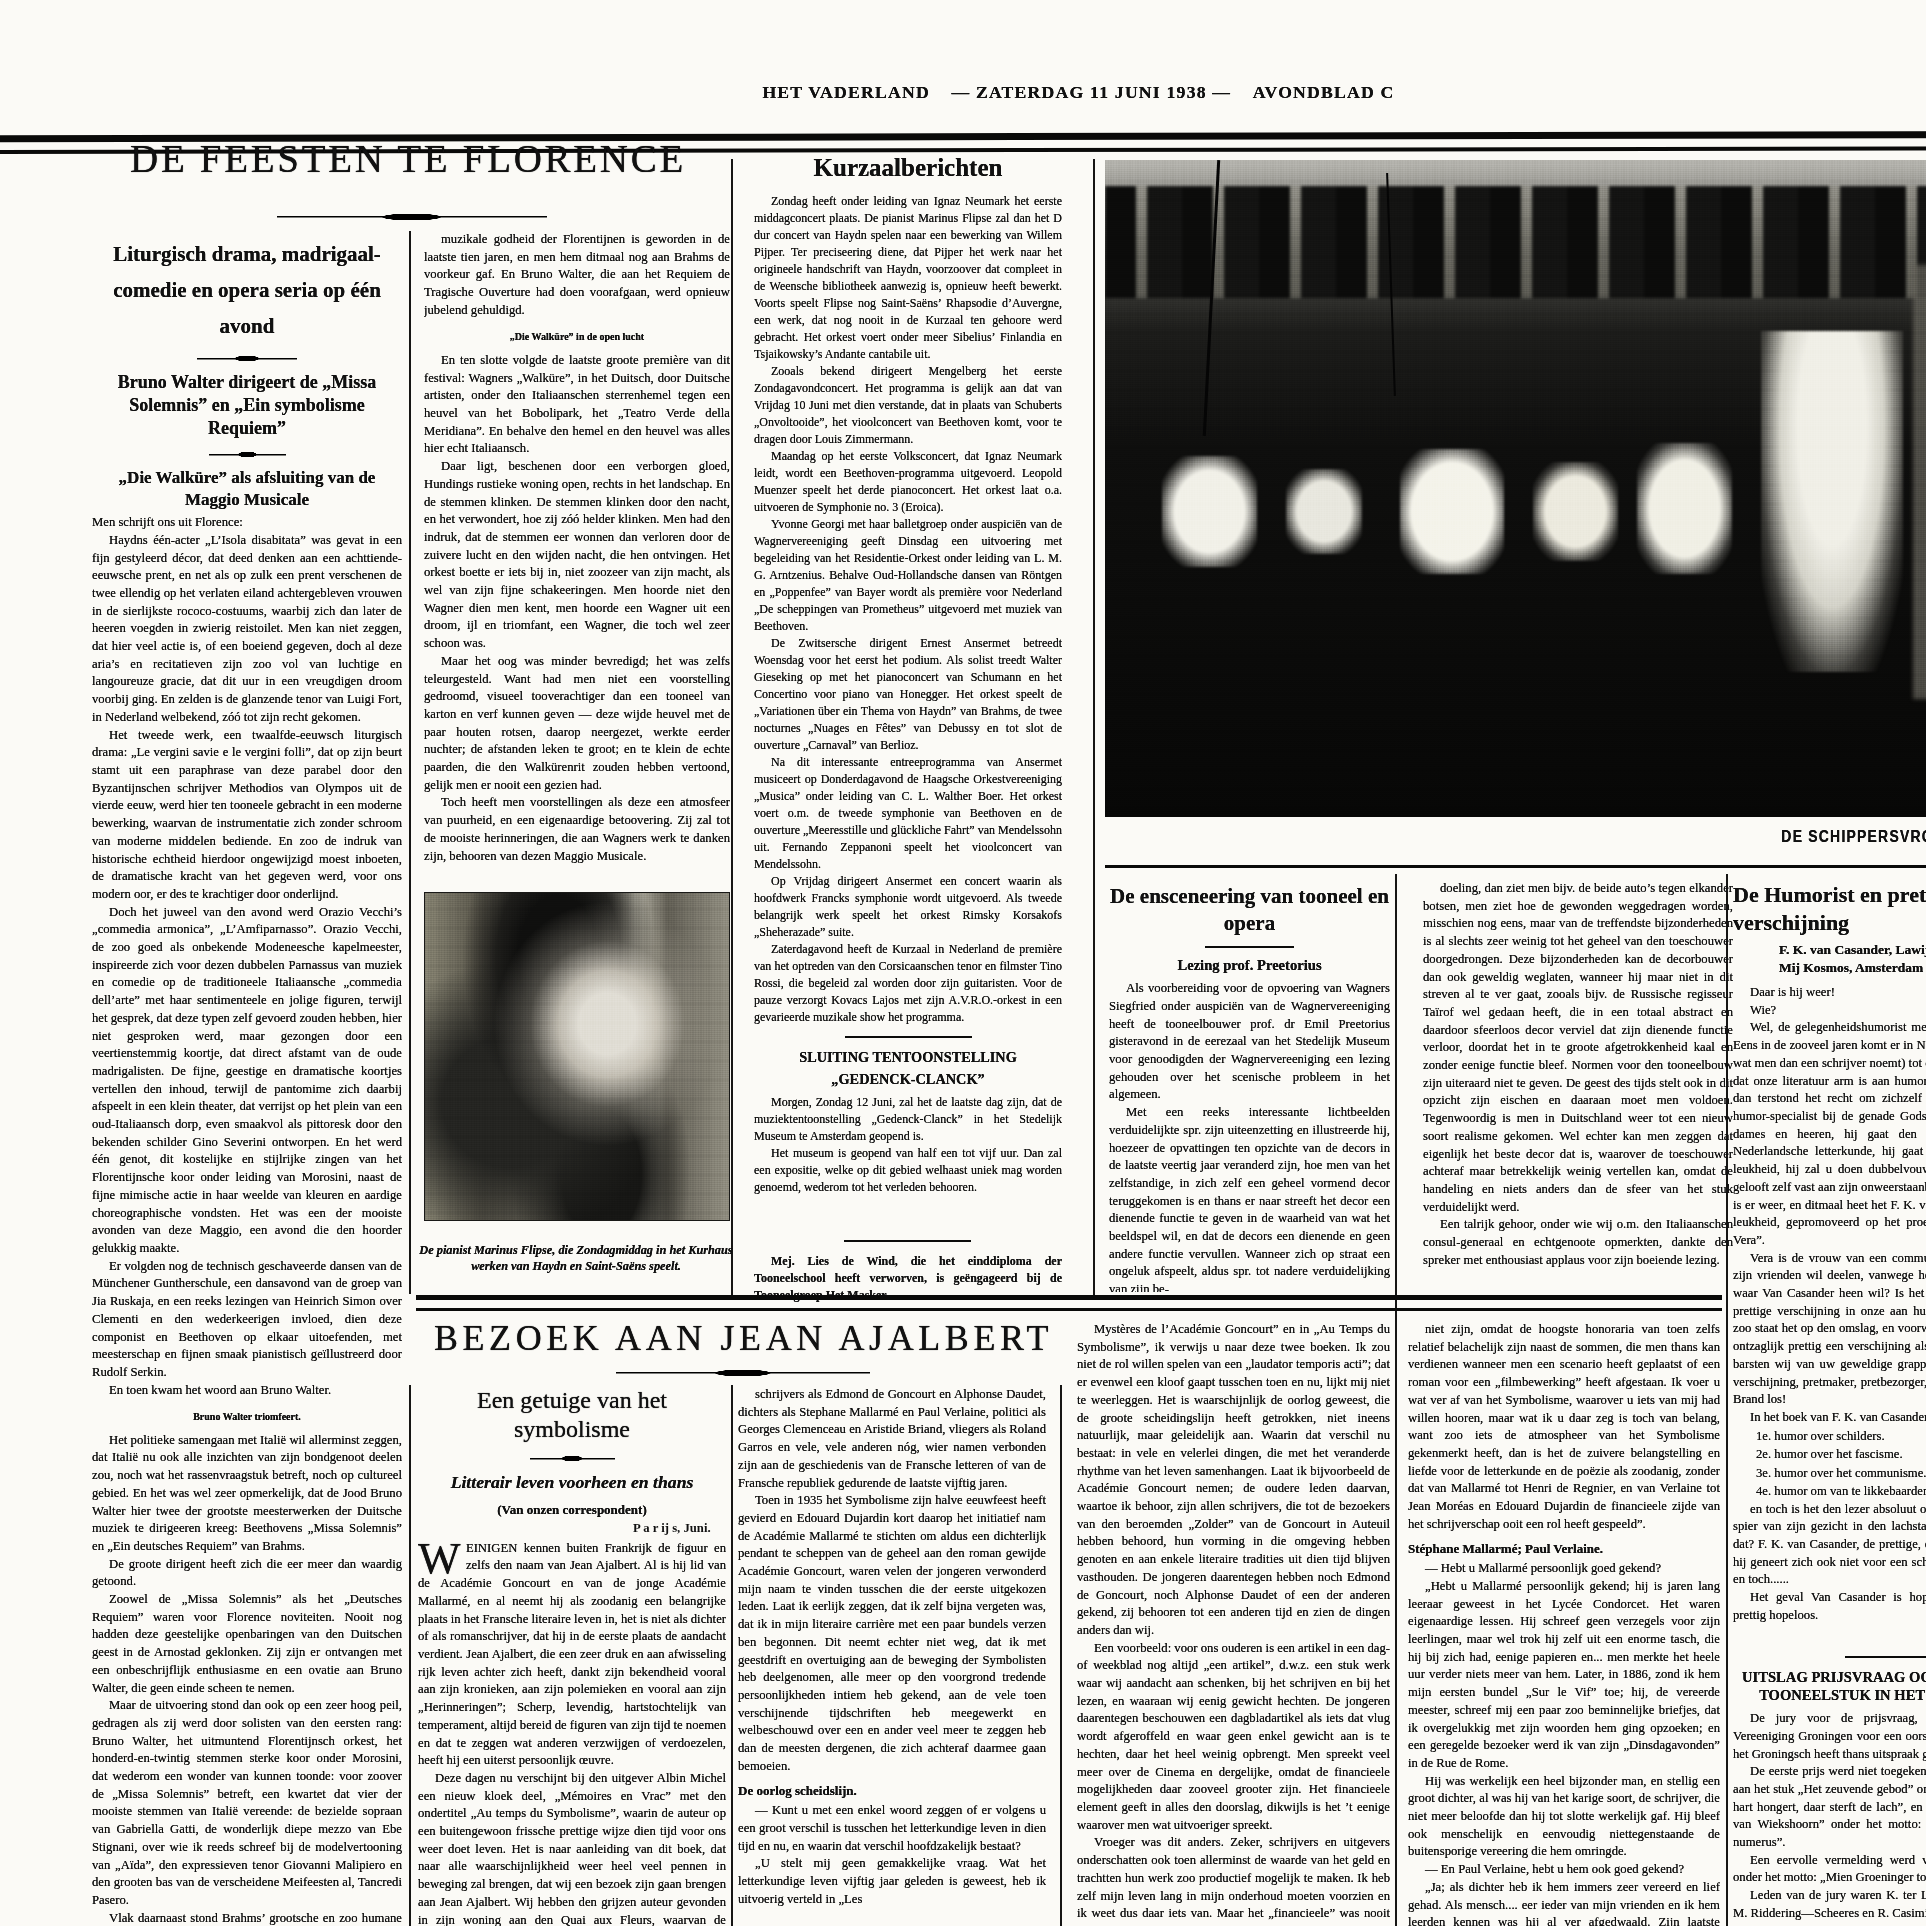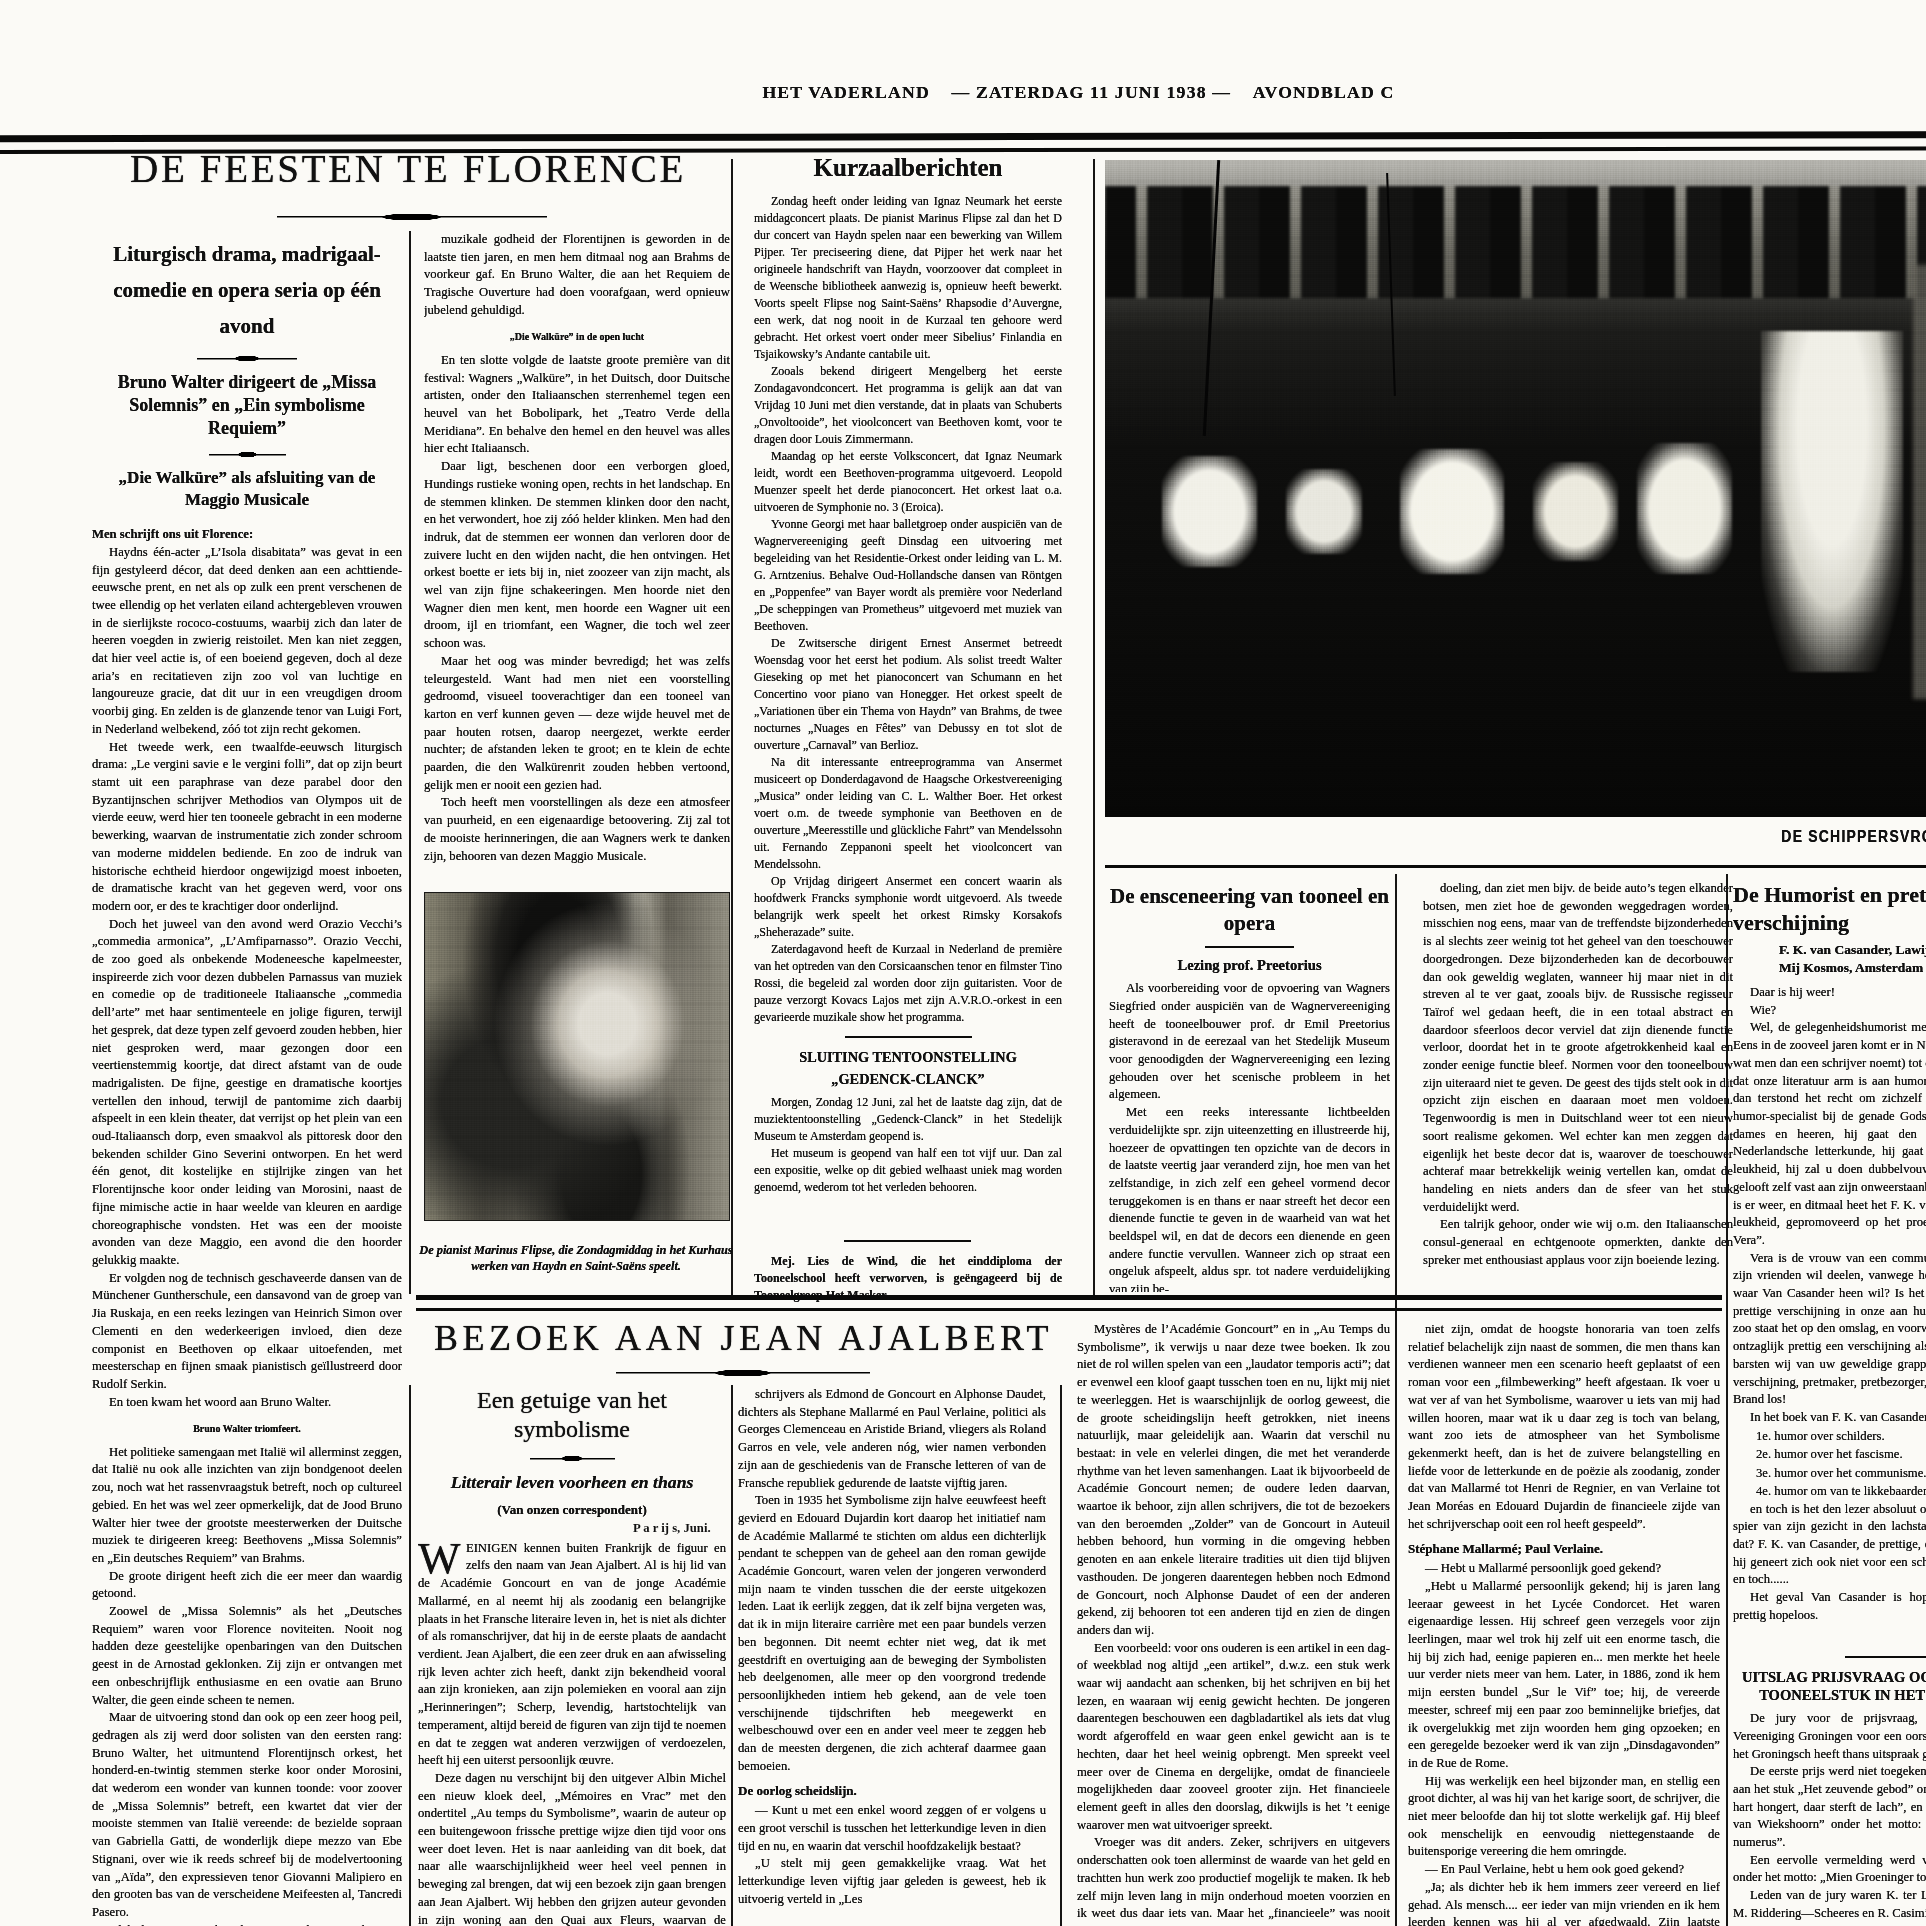--- a/index.html
+++ b/index.html
@@ -95,30 +95,30 @@
 
 <div class="vr" style="left:409px;top:231px;height:1063px;"></div>
 <div class="vr" style="left:409px;top:1385px;height:1194px;"></div>
 <div class="vr" style="left:731px;top:159px;height:1136px;"></div>
 <div class="vr" style="left:731px;top:1385px;height:1194px;"></div>
 <div class="vr" style="left:1060px;top:1385px;height:572px;"></div>
 <div class="vr" style="left:1093px;top:159px;height:1136px;"></div>
 <div class="vr" style="left:1395px;top:874px;height:1707px;"></div>
 <div class="vr" style="left:1726px;top:874px;height:1707px;"></div>
 
-<div class="abs headline-xl" style="left:92px;top:146px;width:632px;">DE FEESTEN TE FLORENCE</div>
+<div class="abs headline-xl" style="left:92px;top:136px;width:632px;">DE FEESTEN TE FLORENCE</div>
 <div class="fancy" style="left:277px;top:214px;width:270px;"></div>
 
 <div class="col" style="left:92px;top:236px;width:310px;height:1897px;">
   <div class="sub-big" style="font-size:21px;line-height:36px;padding:0 7.7px;">Liturgisch drama, madrigaal-comedie en opera seria op één avond</div>
   <div class="fancy-flow"></div>
   <div class="sub-big" style="font-size:18px;line-height:23px;">Bruno Walter dirigeert de „Missa Solemnis” en „Ein symbolisme Requiem”</div>
   <div class="fancy-flow" style="width:77px;"></div>
   <div class="sub-big" style="font-size:17px;line-height:21.6px;">„Die Walküre” als afsluiting van de Maggio Musicale</div>
-  <p class="para nodent" style="margin-top:16px;font-weight:700;">Men schrijft ons uit Florence:</p>
+  <p class="para nodent" style="margin-top:4px;font-weight:400;">Men schrijft ons uit Florence:</p>
   <div>
       <p class="para">Haydns één-acter „L’Isola disabitata” was gevat in een fijn gestyleerd décor, dat deed denken aan een achttiende-eeuwsche prent, en net als op zulk een prent verschenen de twee ellendig op het verlaten eiland achtergebleven vrouwen in de sierlijkste rococo-costuums, waarbij zich dan later de heeren voegden in zwierig reistoilet. Men kan niet zeggen, dat hier veel actie is, of een boeiend gegeven, doch al deze aria’s en recitatieven zijn zoo vol van luchtige en langoureuze gracie, dat dit uur in een vreugdigen droom voorbij ging. En zelden is de glanzende tenor van Luigi Fort, in Nederland welbekend, zóó tot zijn recht gekomen.</p>
       <p class="para">Het tweede werk, een twaalfde-eeuwsch liturgisch drama: „Le vergini savie e le vergini folli”, dat op zijn beurt stamt uit een paraphrase van deze parabel door den Byzantijnschen schrijver Methodios van Olympos uit de vierde eeuw, werd hier ten tooneele gebracht in een moderne bewerking, waarvan de instrumentatie zich zonder schroom van moderne middelen bediende. En zoo de indruk van historische echtheid hierdoor ongewijzigd moest inboeten, de dramatische kracht van het gegeven werd, voor ons modern oor, er des te krachtiger door onderlijnd.</p>
       <p class="para">Doch het juweel van den avond werd Orazio Vecchi’s „commedia armonica”, „L’Amfiparnasso”. Orazio Vecchi, de zoo goed als onbekende Modeneesche kapelmeester, inspireerde zich voor dezen dubbelen Parnassus van muziek en comedie op de traditioneele Italiaansche „commedia dell’arte” met haar sentimenteele en jolige figuren, terwijl het gesprek, dat deze typen zelf gevoerd zouden hebben, hier niet gesproken werd, maar gezongen door een veertienstemmig koortje, dat direct afstamt van de oude madrigalisten. De fijne, geestige en dramatische koortjes vertellen den inhoud, terwijl de pantomime zich daarbij afspeelt in een klein theater, dat verrijst op het plein van een oud-Italiaansch dorp, even smaakvol als pittoresk door den bekenden schilder Gino Severini ontworpen. En het werd één genot, dit kostelijke en stijlrijke zingen van het Florentijnsche koor onder leiding van Morosini, naast de fijne mimische actie in haar weelde van kleuren en aardige choreographische vondsten. Het was een der mooiste avonden van deze Maggio, een avond die den hoorder gelukkig maakte.</p>
       <p class="para">Er volgden nog de technisch geschaveerde dansen van de Münchener Guntherschule, een dansavond van de groep van Jia Ruskaja, en een reeks lezingen van Heinrich Simon over Clementi en den wederkeerigen invloed, dien deze componist en Beethoven op elkaar uitoefenden, met meesterschap en fijnen smaak pianistisch geïllustreerd door Rudolf Serkin.</p>
       <p class="para">En toen kwam het woord aan Bruno Walter.</p>
     </div>
   <div class="inhead">Bruno Walter triomfeert.</div>
   <div>
       <p class="para">Het politieke samengaan met Italië wil allerminst zeggen, dat Italië nu ook alle inzichten van zijn bondgenoot deelen zou, noch wat het rassenvraagstuk betreft, noch op cultureel gebied. En het was wel zeer opmerkelijk, dat de Jood Bruno Walter hier twee der grootste meesterwerken der Duitsche muziek te dirigeeren kreeg: Beethovens „Missa Solemnis” en „Ein deutsches Requiem” van Brahms.</p>

